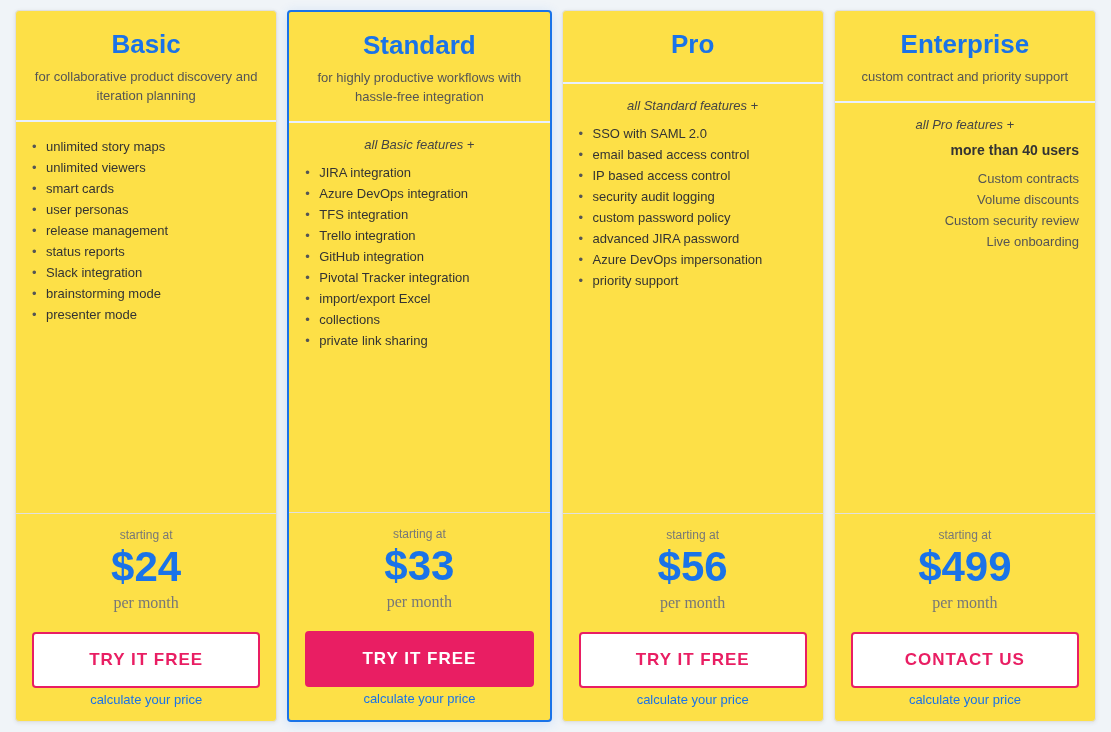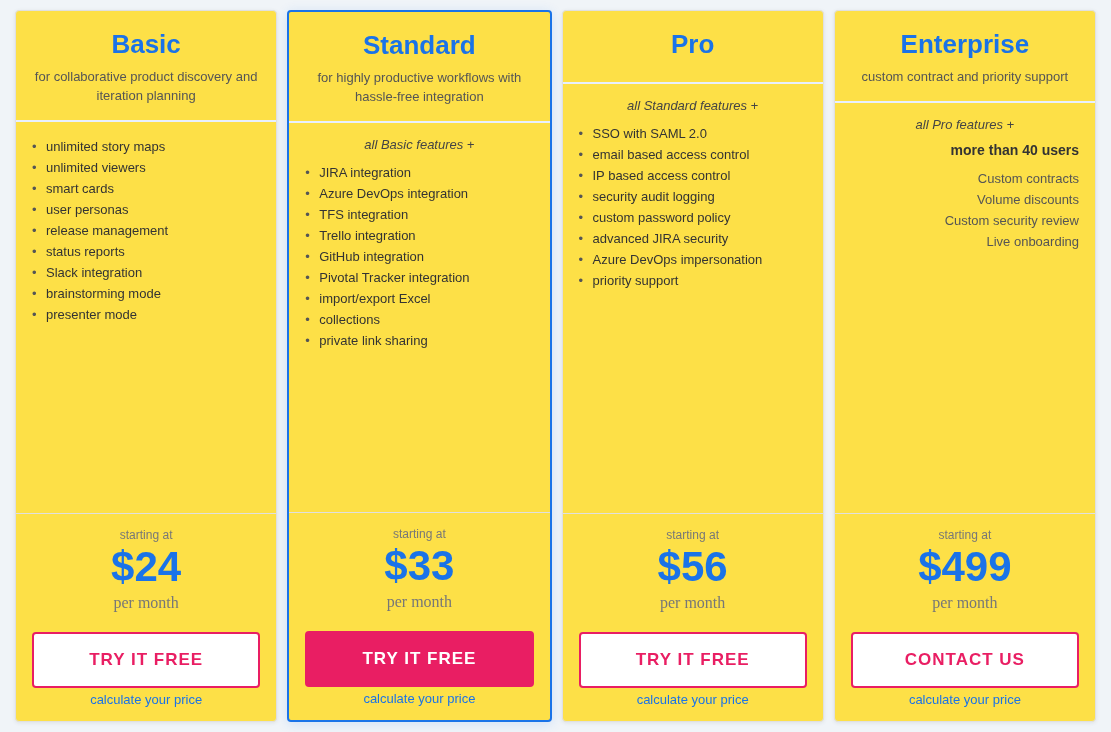--- a/index.html
+++ b/index.html
@@ -209,21 +209,21 @@
         <div class="plan-name">Pro</div>
       </div>
       <div class="plan-features">
         <div class="features-header">all Standard features +</div>
         <ul class="feature-list">
           <li>SSO with SAML 2.0</li>
           <li>email based access control</li>
           <li>IP based access control</li>
           <li>security audit logging</li>
           <li>custom password policy</li>
-          <li>advanced JIRA security</li>
+          <li>advanced JIRA password</li>
           <li>Azure DevOps impersonation</li>
           <li>priority support</li>
         </ul>
       </div>
       <div class="plan-pricing">
         <div class="starting-at">starting at</div>
         <div class="price">$56</div>
         <div class="per-month">per month</div>
       </div>
       <div class="plan-cta">

